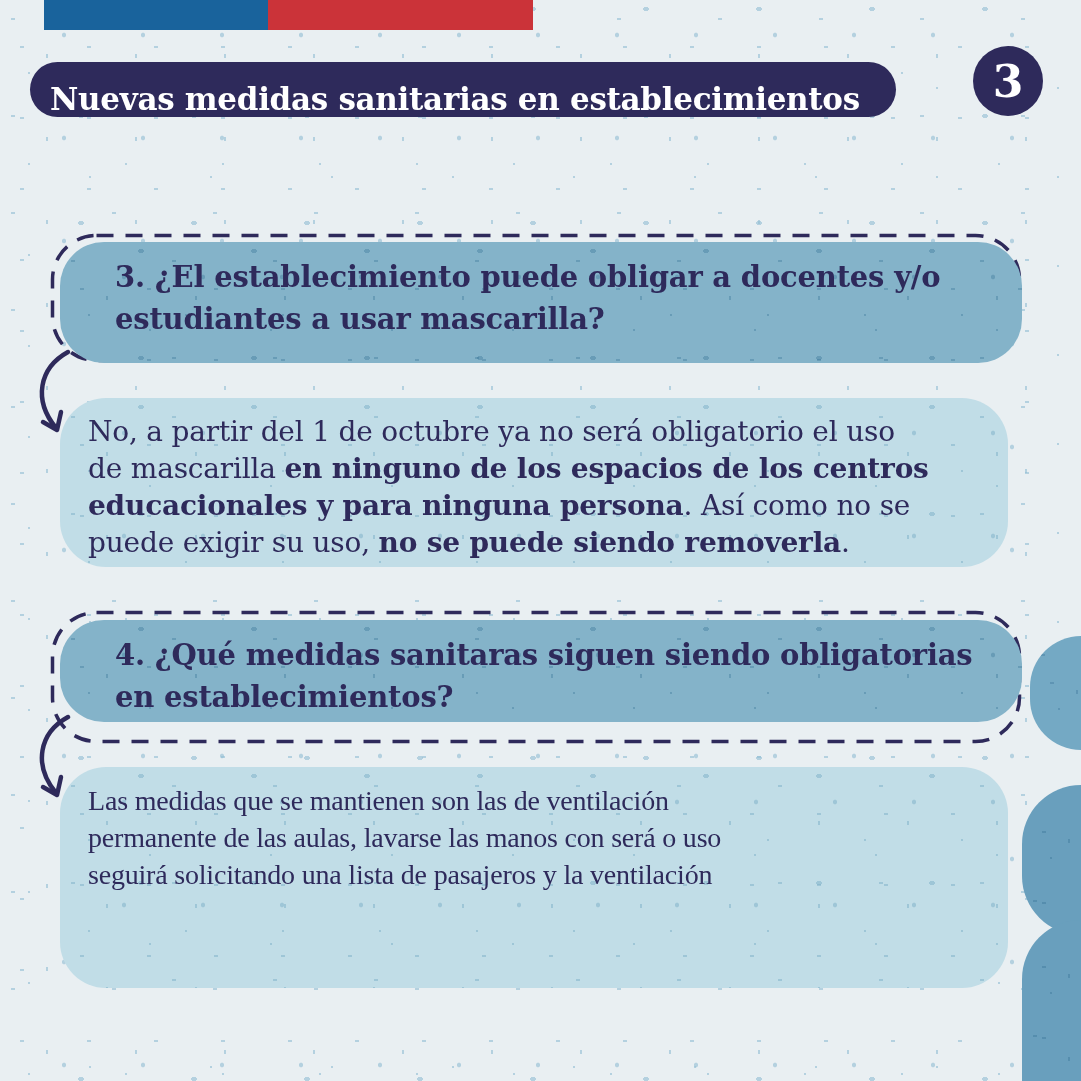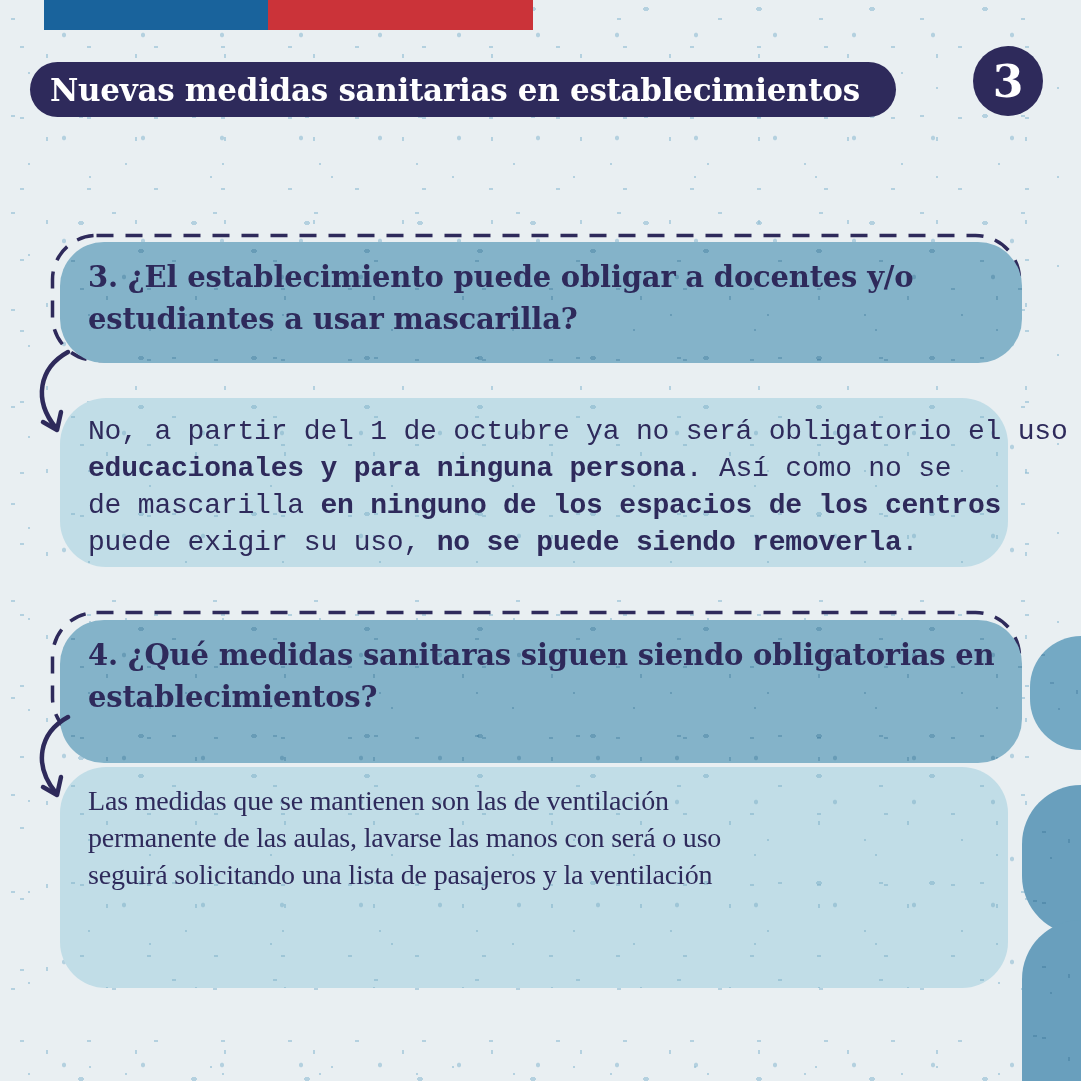--- a/index.html
+++ b/index.html
@@ -33,21 +33,21 @@
 
   
   .flag{position:absolute;left:44px;top:0;width:489px;height:30px;display:flex;}
   .flag .b{width:224px;height:100%;}
   .flag .r{flex:1;height:100%;}
 
   
   .banner{
     position:absolute;left:30px;top:62px;width:866px;height:55px;
     border-radius:28px;
-    display:flex;align-items:center;
+    display:flex;align-items:flex-end;
     padding:0 20px;box-sizing:border-box;
     color:#ffffff;font-weight:bold;font-size:31px;letter-spacing:-.3px;
     white-space:nowrap;
   }
   .page-num{
     position:absolute;left:973px;top:46px;width:70px;height:70px;border-radius:50%;
     display:flex;align-items:center;justify-content:center;
     color:#fff;font-weight:bold;font-size:44px;
   }
 
@@ -55,21 +55,21 @@
   .dash-svg{position:absolute;pointer-events:none;}
   .qbox{
     --dot:rgba(39,102,140,.30);
     position:absolute;left:60px;width:962px;border-radius:44px;
     background:#84b3c9;
     box-sizing:border-box;
     padding:14px 20px 0 28px;
     font-weight:bold;font-size:29px;line-height:42px;letter-spacing:-.2px;
     color:#2e2a5b;
   }
-  .qbox .qtext{position:relative;z-index:1;max-width:910px;}
+  .qbox .qtext{position:relative;z-index:1;max-width:910px;margin-left:27px;}
 
   
   .abox{
     --dot:rgba(124,175,199,.5);
     position:absolute;left:60px;width:948px;border-radius:46px;
     background:#c1dde7;
     box-sizing:border-box;
     padding:15px 20px 0 28px;
     font-size:28px;line-height:37px;letter-spacing:-.2px;
     color:#2e2a5b;
@@ -111,33 +111,33 @@
   </svg>
   <div class="qbox tex" style="top:242px;height:121px;">
     <div class="qtext">3. ¿El establecimiento puede obligar a docentes y/o estudiantes a usar mascarilla?</div>
   </div>
 
   <svg class="curve-arrow" style="left:27px;top:347px" viewBox="0 0 60 100">
     <path d="M41 5 C 12 21, 6 53, 29 81" fill="none" stroke="#2e2a5b" stroke-width="4.5" stroke-linecap="round"></path>
     <path d="M16 75 L30 83 L34 65" fill="none" stroke="#2e2a5b" stroke-width="4.5" stroke-linecap="round" stroke-linejoin="round"></path>
   </svg>
 
-  <div class="abox tex" style="top:398px;height:169px;font-family:Liberation Mono, monospace;">
+  <div class="abox tex" style="top:398px;height:169px;">
     <div>
         <div class="line"><span>No, a partir del 1 de octubre ya no será obligatorio el uso</span></div>
+        <div class="line"><span>de mascarilla </span><span class="bold">en ninguno de los espacios de los centros</span></div>
         <div class="line"><span class="bold">educacionales y para ninguna persona</span><span>. Así como no se</span></div>
-        <div class="line"><span>de mascarilla </span><span class="bold">en ninguno de los espacios de los centros</span></div>
         <div class="line"><span>puede exigir su uso, </span><span class="bold">no se puede siendo removerla</span><span>.</span></div>
       </div>
   </div>
 
   <svg class="dash-svg" style="left:50px;top:610px" width="972" height="134" viewBox="0 0 972 134">
     <rect x="2.5" y="2.5" width="967" height="129" rx="44" fill="none" stroke="#2e2a5b" stroke-width="3.5" stroke-dasharray="17 12"></rect>
   </svg>
-  <div class="qbox tex" style="top:620px;height:143px;">
+  <div class="qbox tex" style="top:620px;height:102px;">
     <div class="qtext">4. ¿Qué medidas sanitaras siguen siendo obligatorias en establecimientos?</div>
   </div>
 
   <svg class="curve-arrow" style="left:27px;top:712px" viewBox="0 0 60 100">
     <path d="M41 5 C 12 21, 6 53, 29 81" fill="none" stroke="#2e2a5b" stroke-width="4.5" stroke-linecap="round"></path>
     <path d="M16 75 L30 83 L34 65" fill="none" stroke="#2e2a5b" stroke-width="4.5" stroke-linecap="round" stroke-linejoin="round"></path>
   </svg>
 
   <div class="abox tex" style="top:767px;height:221px;font-family:Liberation Serif, serif;">
     <div>

